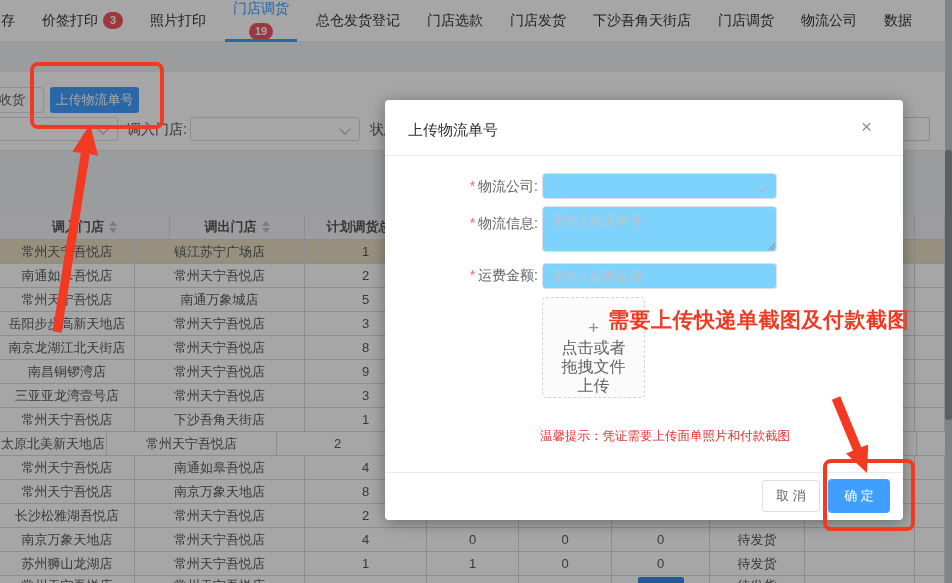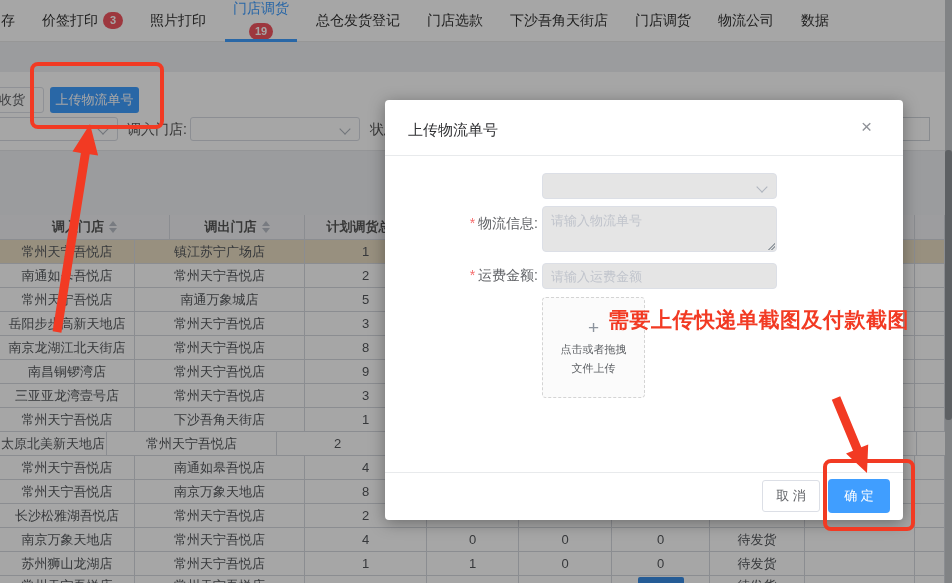--- a/index.html
+++ b/index.html
@@ -59,34 +59,34 @@
 
   
   .modal{left:385px;top:100px;width:518px;height:420px;background:#fff;border-radius:4px;z-index:20;
     box-shadow:0 3px 16px rgba(0,0,0,0.35);}
   .m-title{left:23px;top:21px;font-size:15px;color:#303133;}
   .m-close{left:476px;top:17px;font-size:19px;color:#909399;cursor:pointer;line-height:20px;}
   .m-hline{left:0;top:55px;width:518px;height:1px;background:#e8eaec;}
   .m-fline{left:0;top:372px;width:518px;height:1px;background:#e8eaec;}
   .fld-label{width:147px;left:6px;text-align:right;font-size:14px;color:#606266;white-space:nowrap;}
   .req{color:#f56c6c;margin-right:3px;}
-  .ctl{left:157px;width:235px;box-sizing:border-box;border:1px solid #dcdfe6;border-radius:4px;background:#e5e5e5;}
+  .ctl{left:157px;width:235px;box-sizing:border-box;border:1px solid #dcdfe6;border-radius:4px;background:#7dd3fc;}
   .ctl-company{top:73px;height:26px;}
   .ctl-company .chev{top:9px;}
   .ta-wrap{top:106px;height:46px;}
   .ta-wrap textarea{width:100%;height:100%;box-sizing:border-box;border:none;outline:none;resize:none;
     background:transparent;font-family:inherit;font-size:13px;color:#606266;padding:5px 8px;}
   .ta-wrap textarea::placeholder,.freight::placeholder{color:#c0c4cc;opacity:1;}
   .ta-corner{position:absolute;right:1px;bottom:1px;width:8px;height:8px;
     background:linear-gradient(135deg,transparent 55%,#9aa0a6 55%,#9aa0a6 65%,transparent 65%,transparent 75%,#9aa0a6 75%,#9aa0a6 85%,transparent 85%);}
   .freight{top:163px;height:26px;font-family:inherit;font-size:13px;color:#606266;padding:0 8px;outline:none;}
   .upload{left:157px;top:197px;width:103px;height:101px;box-sizing:border-box;border:1px dashed #d4d4d4;
     border-radius:4px;background:#fbfbfb;text-align:center;cursor:pointer;}
   .upload .plus{font-size:19px;color:#8c939d;margin-top:20px;line-height:20px;}
-  .upload .utext{font-size:11px;color:#5f6266;line-height:19px;padding:0 13px;margin-top:2px;}
+  .upload .utext{font-size:16px;color:#5f6266;line-height:19px;padding:0 13px;margin-top:2px;font-family:Liberation Mono, monospace;}
   .warm-tip{left:155px;top:328px;font-size:12.5px;color:#e63030;white-space:nowrap;}
   .btn-cancel{left:377px;top:380px;width:58px;height:32px;line-height:30px;background:#fff;border:1px solid #dcdfe6;color:#606266;}
   .btn-confirm{left:443px;top:379px;width:62px;height:34px;line-height:34px;background:#409eff;color:#fff;border-radius:4px;}
 
   
   .ann{z-index:30;}
   .ann-rect1{left:30px;top:62px;width:126px;height:59px;border:4px solid #f23a23;border-radius:8px;}
   .ann-rect2{left:823px;top:459px;width:84px;height:64px;border:4px solid #f23a23;border-radius:8px;}
   .ann-text{left:608px;top:306px;font-size:21px;font-weight:bold;color:#f23a23;white-space:nowrap;letter-spacing:0.5px;}
   .ann-arrows{left:0;top:0;width:952px;height:583px;pointer-events:none;}
@@ -109,20 +109,23 @@
       <span>门店调货</span>
       <span class="badge">19</span>
     </div>
     <div class="nav-item">
       <span>总仓发货登记</span>
     </div>
     <div class="nav-item">
       <span>门店选款</span>
     </div>
     <div class="nav-item">
+      <span>门店发货</span>
+    </div>
+    <div class="nav-item">
       <span>下沙吾角天街店</span>
     </div>
     <div class="nav-item">
       <span>门店调货</span>
     </div>
     <div class="nav-item">
       <span>物流公司</span>
     </div>
     <div class="nav-item">
       <span>数据</span>
@@ -353,20 +356,23 @@
 <div class="abs vscroll"></div>
 <div class="abs vthumb"></div>
 
 <div class="abs overlay"></div>
 
 <div class="abs modal">
   <div class="abs m-title">上传物流单号</div>
   <div class="abs m-close">×</div>
   <div class="abs m-hline"></div>
 
+  <div class="abs fld-label" style="top:78px">
+    <span class="req">*</span><span>物流公司:</span>
+  </div>
   <div class="abs ctl ctl-company">
     <span class="chev"></span>
   </div>
 
   <div class="abs fld-label" style="top:115px">
     <span class="req">*</span><span>物流信息:</span>
   </div>
   <div class="abs ctl ta-wrap">
     <textarea placeholder="请输入物流单号" style=""></textarea>
     <span class="ta-corner"></span>
@@ -375,20 +381,21 @@
   <div class="abs fld-label" style="top:167px">
     <span class="req">*</span><span>运费金额:</span>
   </div>
   <input class="abs ctl freight" placeholder="请输入运费金额" style="">
 
   <div class="abs upload">
     <div class="plus">+</div>
     <div class="utext">点击或者拖拽文件上传</div>
   </div>
 
+  <div class="abs warm-tip">温馨提示：凭证需要上传面单照片和付款截图</div>
 
   <div class="abs m-fline"></div>
   <div class="abs btn btn-cancel">取 消</div>
   <div class="abs btn btn-confirm">确 定</div>
 </div>
 
 <div class="abs ann ann-rect1"></div>
 <div class="abs ann ann-rect2"></div>
 <div class="abs ann ann-text">需要上传快递单截图及付款截图</div>
 <svg class="abs ann ann-arrows" viewBox="0 0 952 583">

